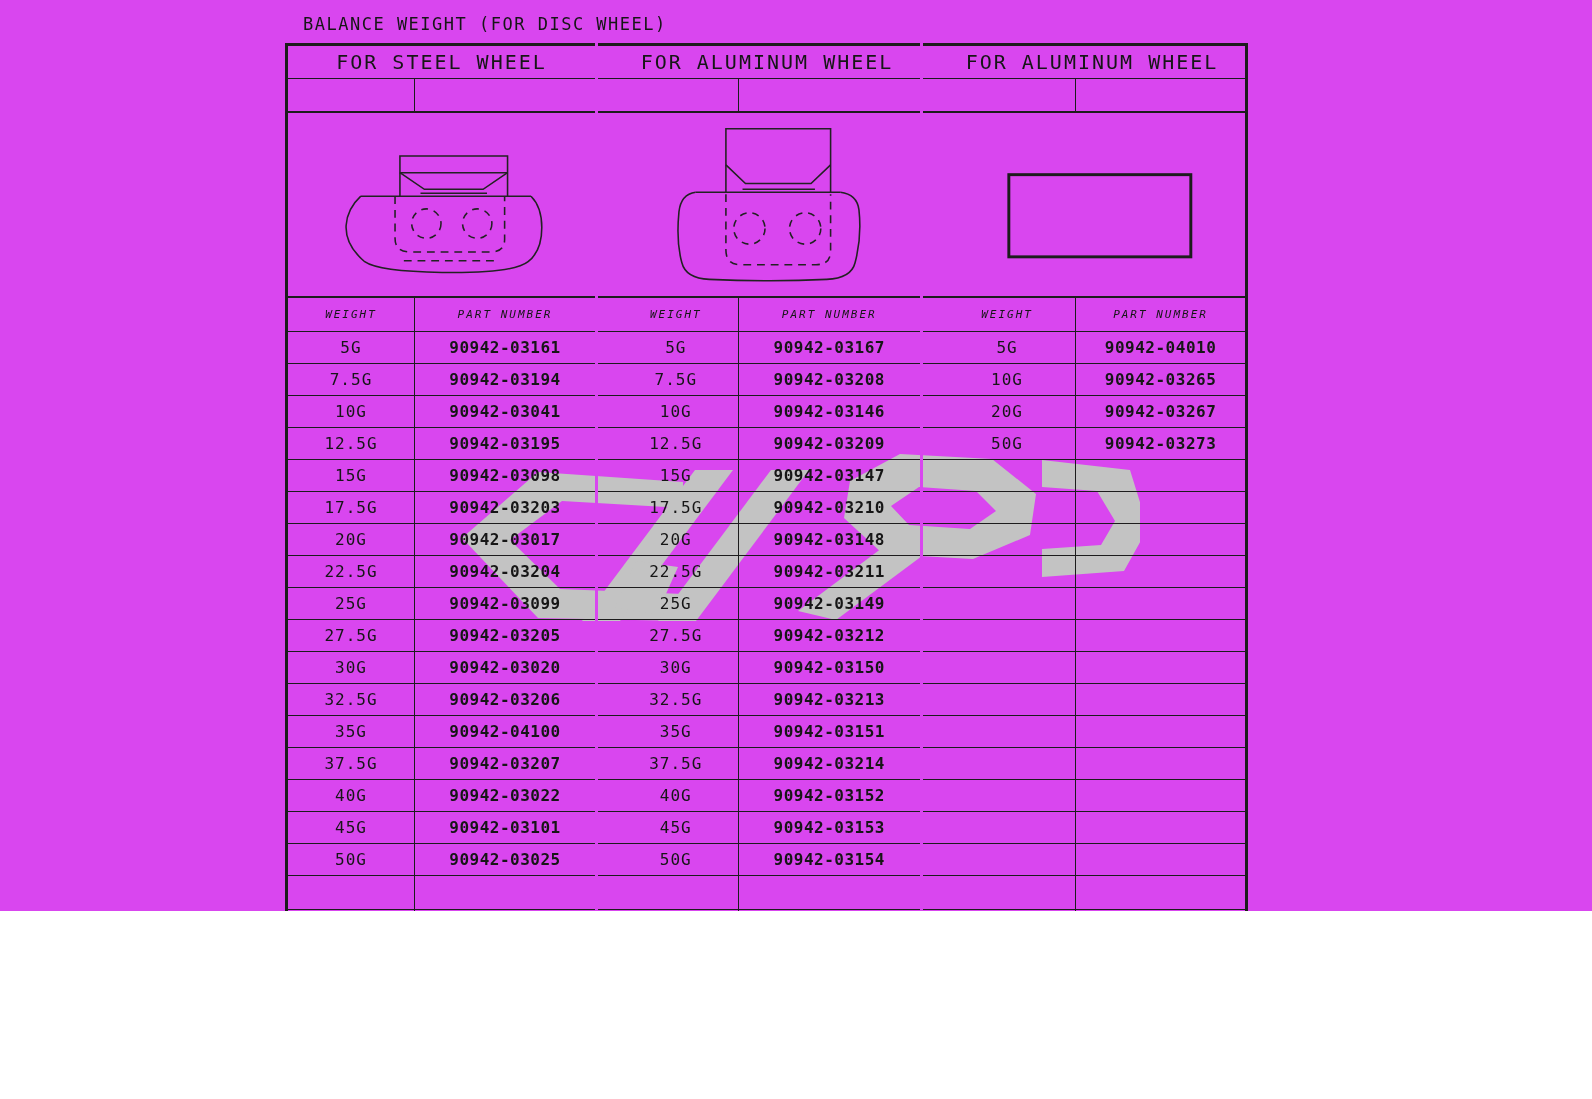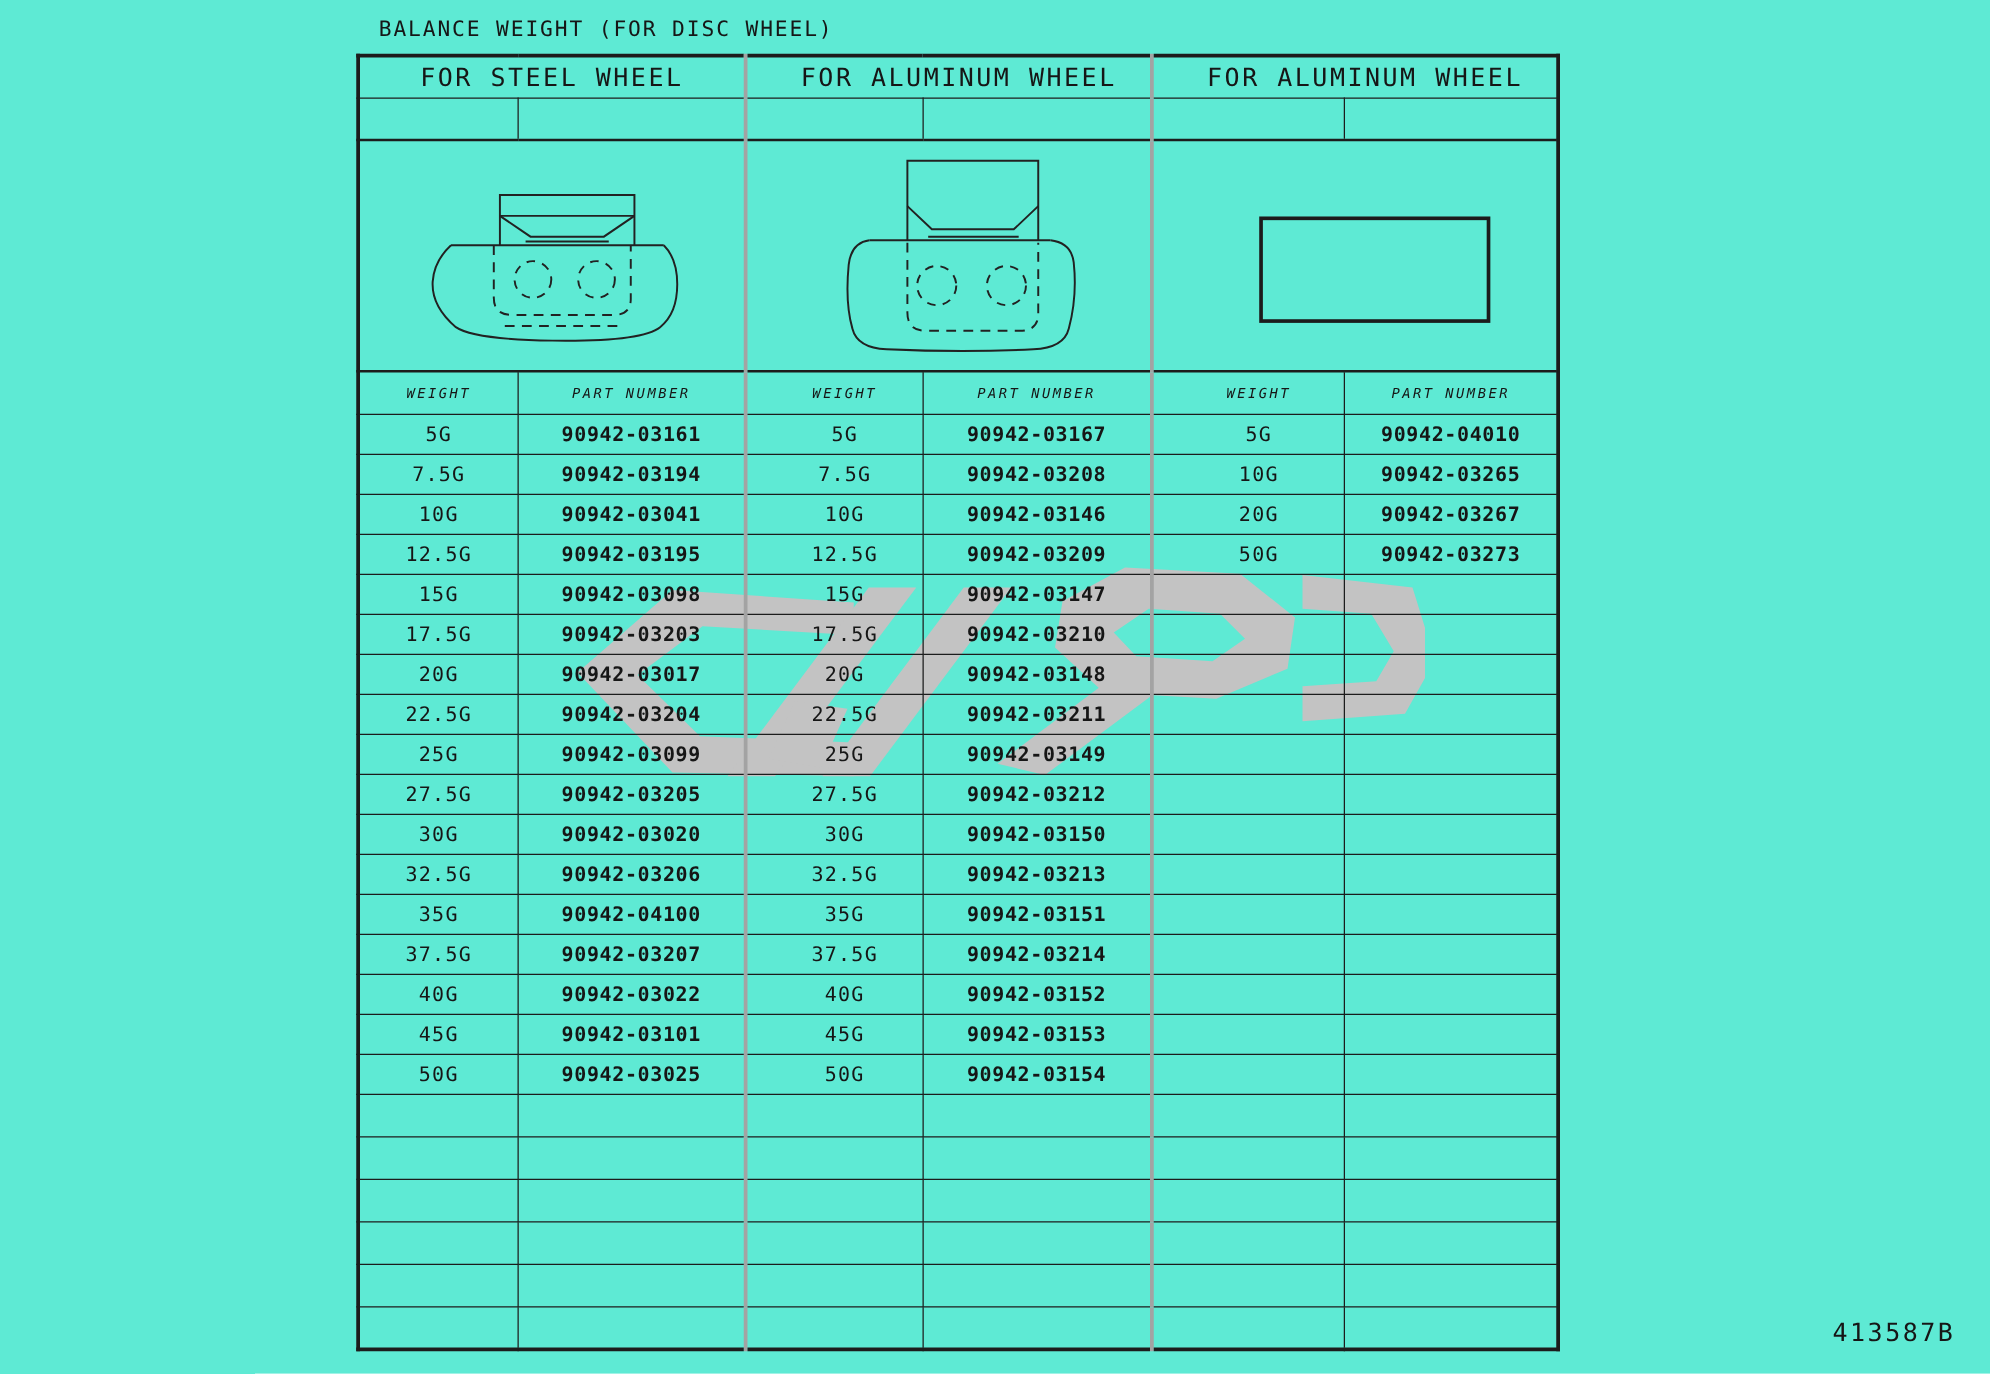--- a/index.html
+++ b/index.html
@@ -1,31 +1,31 @@
 <!DOCTYPE html>
 <html><head>
 <meta charset="utf-8">
 <style>
   * { margin:0; padding:0; box-sizing:border-box; }
   html,body { background:#ffffff; }
   body { width:1592px; height:1099px; font-family:"DejaVu Sans Mono","Liberation Mono",monospace; color:#161616; }
-  .page { position:relative; width:1592px; height:1099px; background:#5eead4; overflow:hidden; }
+  .page { position:relative; width:1592px; height:911px; background:#d946ef; overflow:hidden; }
 
   .title { position:absolute; left:303px; top:14px; font-size:17px; font-weight:400;
            letter-spacing:1.5px; white-space:pre; }
   .figure-code { position:absolute; left:1466px; top:1054px; font-size:20px; letter-spacing:2px; }
 
   .watermark { position:absolute; left:430px; top:448px; width:710px; height:175px; z-index:0; }
 
   table.balance { position:absolute; left:285px; top:43px; z-index:1;
                   border-collapse:collapse; table-layout:fixed;
                   border:3px solid #1c1c1c; }
   td,th { border:1.5px solid #1c1c1c; padding:0; text-align:center; vertical-align:middle;
           font-weight:400; overflow:hidden; white-space:nowrap; }
-  .g { border-left:3px solid #a3a3a3;padding-left:16px; }           
+  .g { border-left:3px solid #d946ef;padding-left:16px; }           
   tr.gheader th   { height:34px; font-size:20px; letter-spacing:2px; }
   tr.spacer td    { height:33px; border-bottom:2.5px solid #1c1c1c; }
   tr.drawings td  { height:185px; border-bottom:2.5px solid #1c1c1c; }
   tr.subheader td { height:35px; font-size:11px; letter-spacing:2px;font-style:italic; }
   tr.drow td      { height:32px; }
   tr.frow td      { height:34px; }
   td.w { font-size:16px; letter-spacing:1px; }
   td.p { font-size:16px; font-weight:700; letter-spacing:0.5px; }
   .drawings svg { display:block; margin:0 auto; }
 </style>

